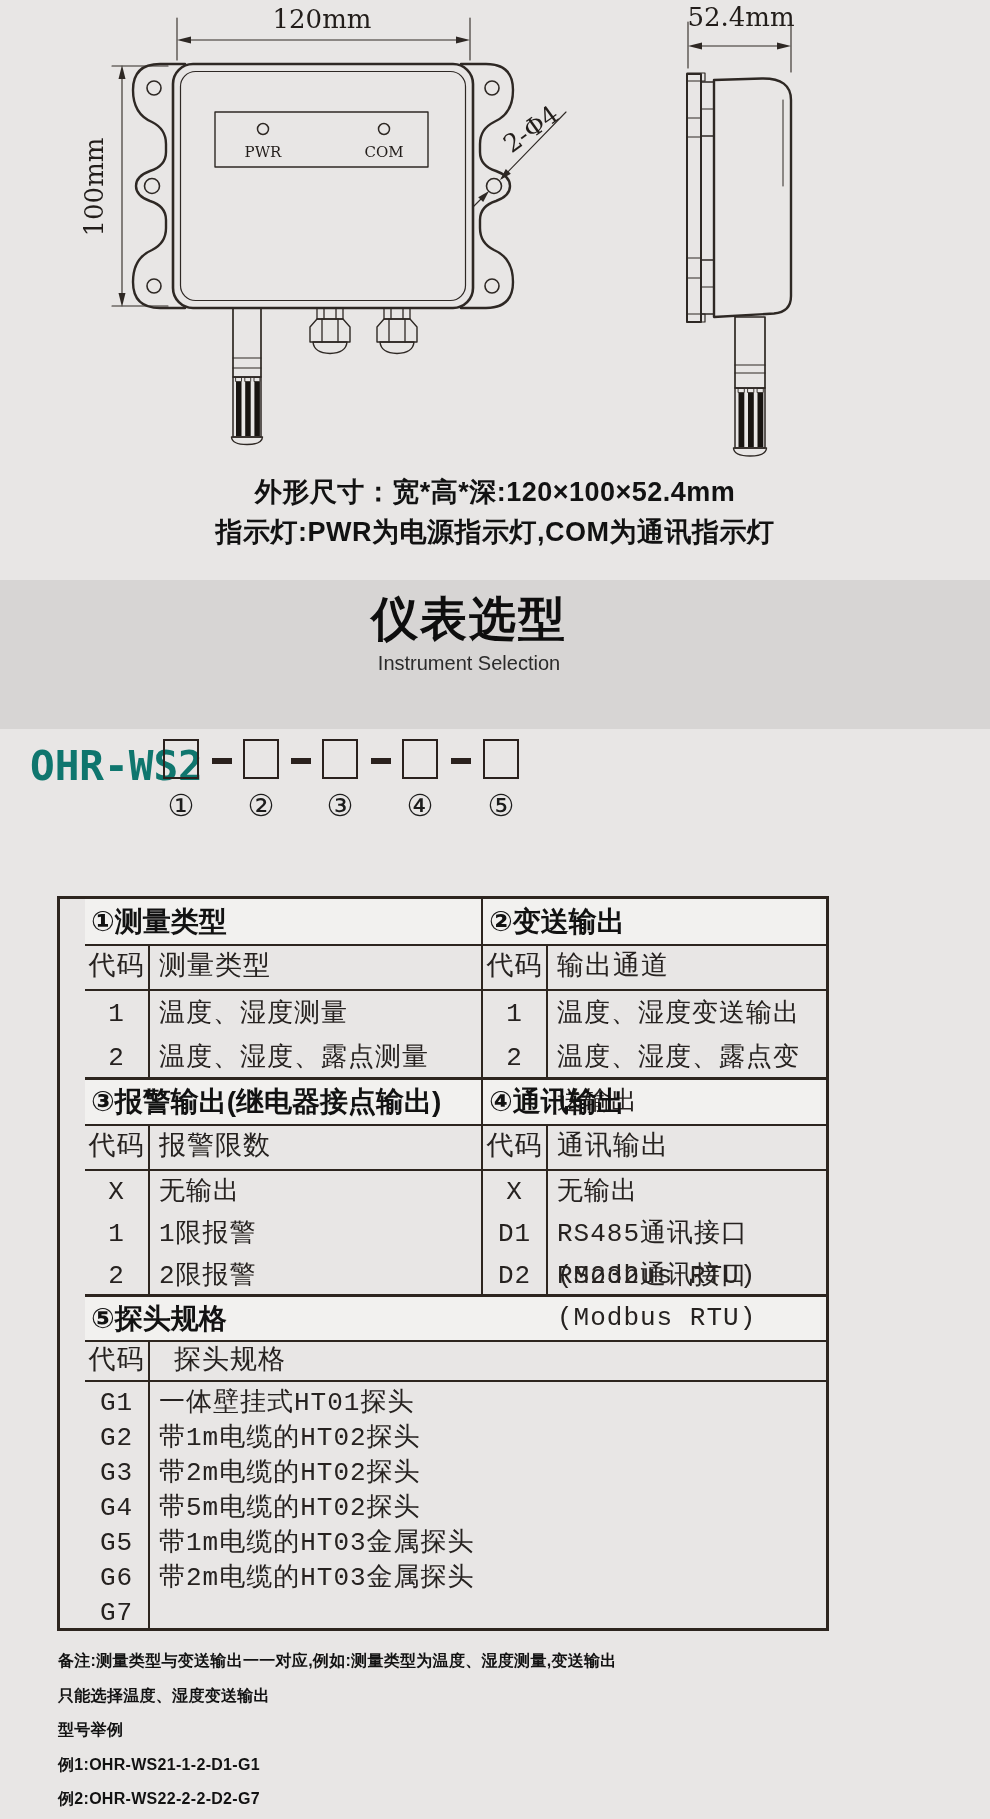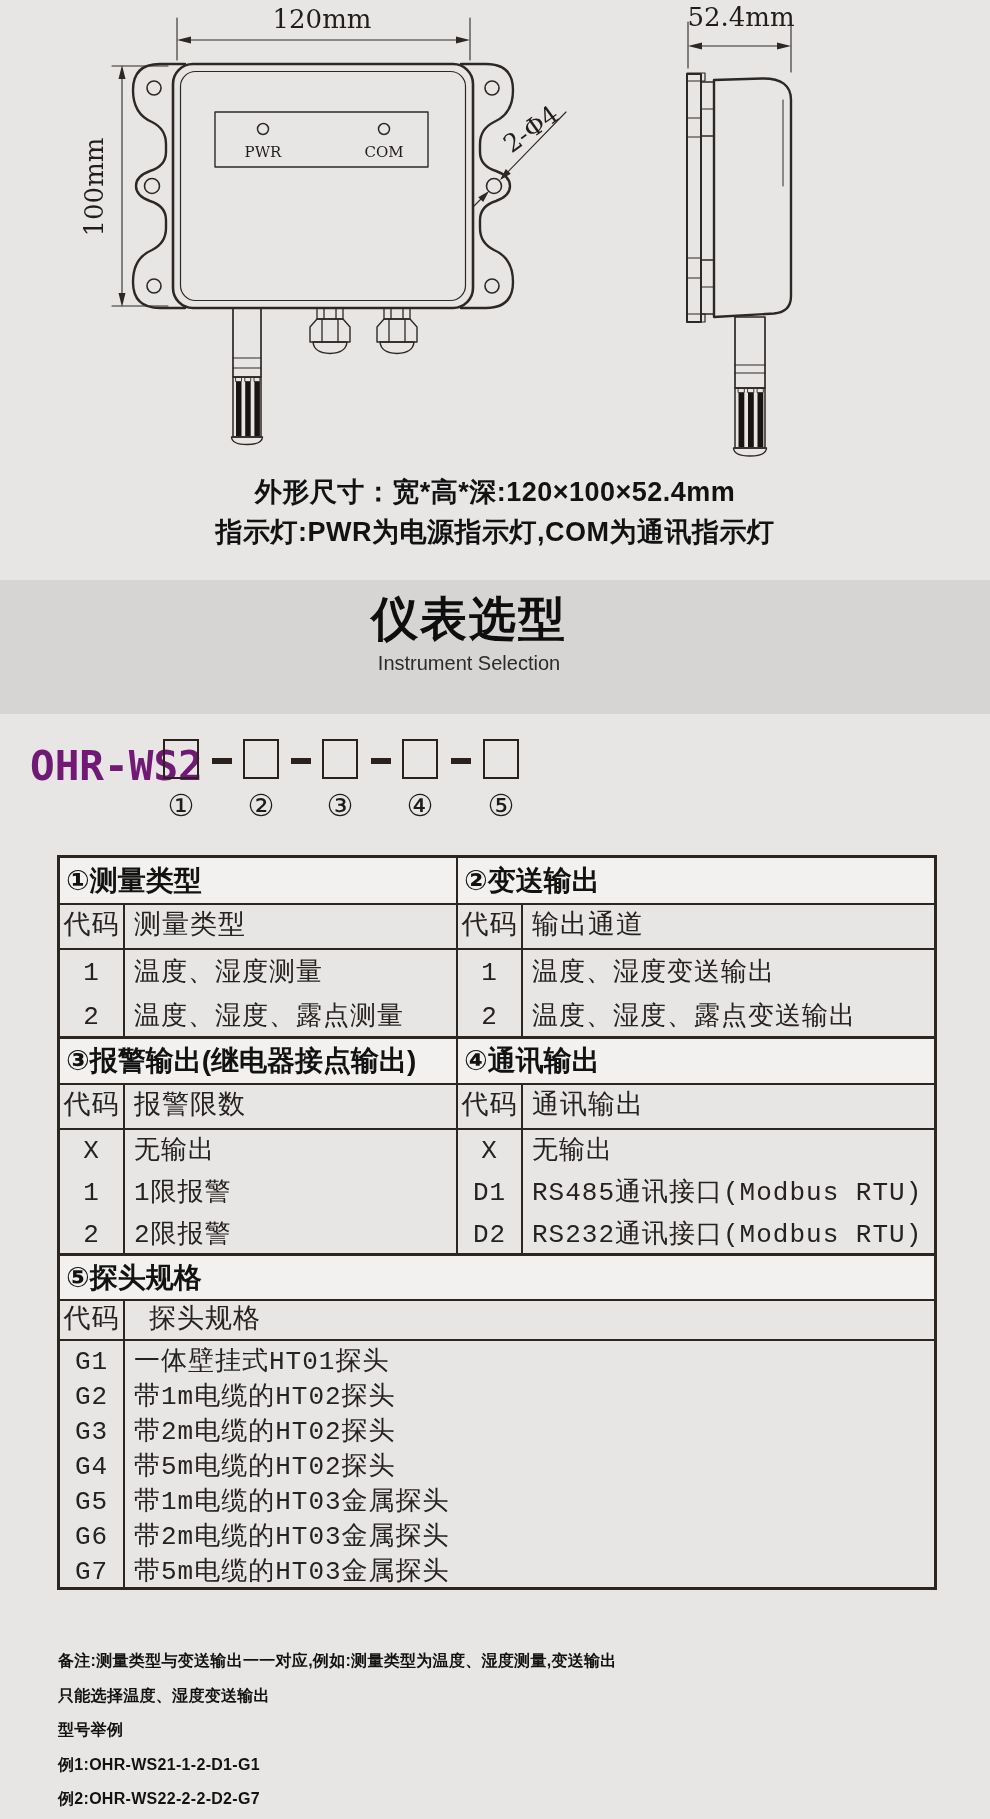--- a/index.html
+++ b/index.html
@@ -13,45 +13,45 @@
   .cad-text { font-family:"DejaVu Serif",serif; fill:#221d1a; }
   
   .center-note {
     position:absolute; left:0; width:990px; text-align:center;
     font-weight:bold; font-size:27px; letter-spacing:0.5px; color:#121212;
   }
   #note-dim { top:474px; }
   #note-ind { top:514px; }
   
   .band {
-    position:absolute; left:0; top:580px; width:990px; height:134px;
+    position:absolute; left:0; top:580px; width:990px; height:149px;
     background:#d7d5d4; text-align:center;
   }
   .band-title {
     position:relative; left:-26px; margin-top:8px;
     font-size:47px; font-weight:bold; letter-spacing:2px; color:#0e0e0e;
   }
   .band-sub { position:relative; left:-26px; font-size:20px; color:#2b2b2b; margin-top:1px; }
   
   #model { position:absolute; left:0; top:736px; width:990px; height:104px; }
   .model-prefix {
     position:absolute; left:30px; top:6px;
     font-family:"DejaVu Sans Mono",monospace; font-size:41px; font-weight:600;
-    letter-spacing:0px; color:#701a75;
+    letter-spacing:0px; color:#0f766e;
   }
   .mbox { position:absolute; top:3px; width:36px; height:40px; border:2.5px solid #2a211d; box-sizing:border-box; }
   .mdash { position:absolute; top:22px; width:20px; height:6px; background:#2a211d; }
   .mnum {
     position:absolute; top:52px; width:36px; text-align:center;
     font-family:"DejaVu Sans",sans-serif; font-size:30px; color:#1c1c1c;
   }
   
   #sel-table {
-    position:absolute; left:57px; top:855px; width:880px;
-    border:3px solid #2d251f; box-sizing:border-box; color:#262220;
+    position:absolute; left:57px; top:896px; width:772px;
+    border:3px solid #2d251f; box-sizing:border-box; color:#262220;padding-left:25px;
   }
   .t-row { display:flex; box-sizing:border-box; }
   .sec-head {
     background:#f2f1ef; font-family:"Liberation Sans","DejaVu Sans",sans-serif;
     font-weight:bold; font-size:28px; color:#121212;
   }
   .r-h1 { height:47px; line-height:45px; border-bottom:2px solid #2d251f; }
   .r-sub1 { height:45px; line-height:43px; border-bottom:2px solid #2d251f; }
   .r-d1 { height:89px; border-bottom:3px solid #2d251f; }
   .r-h2 { height:46px; line-height:44px; border-bottom:2px solid #2d251f; }
@@ -350,21 +350,20 @@
         <div>G6</div>
         <div>G7</div>
       </div>
       <div class="desc-col lh35" style="padding-top:4px">
         <div>一体壁挂式HT01探头</div>
         <div>带1m电缆的HT02探头</div>
         <div>带2m电缆的HT02探头</div>
         <div>带5m电缆的HT02探头</div>
         <div>带1m电缆的HT03金属探头</div>
         <div>带2m电缆的HT03金属探头</div>
-        <div>带5m电缆的HT03金属探头</div>
       </div>
     </div>
   </div>
 
   <div id="f-notes">
     <div>备注:测量类型与变送输出一一对应,例如:测量类型为温度、湿度测量,变送输出</div>
     <div>只能选择温度、湿度变送输出</div>
     <div>型号举例</div>
     <div>例1:OHR-WS21-1-2-D1-G1</div>
     <div>例2:OHR-WS22-2-2-D2-G7</div>

